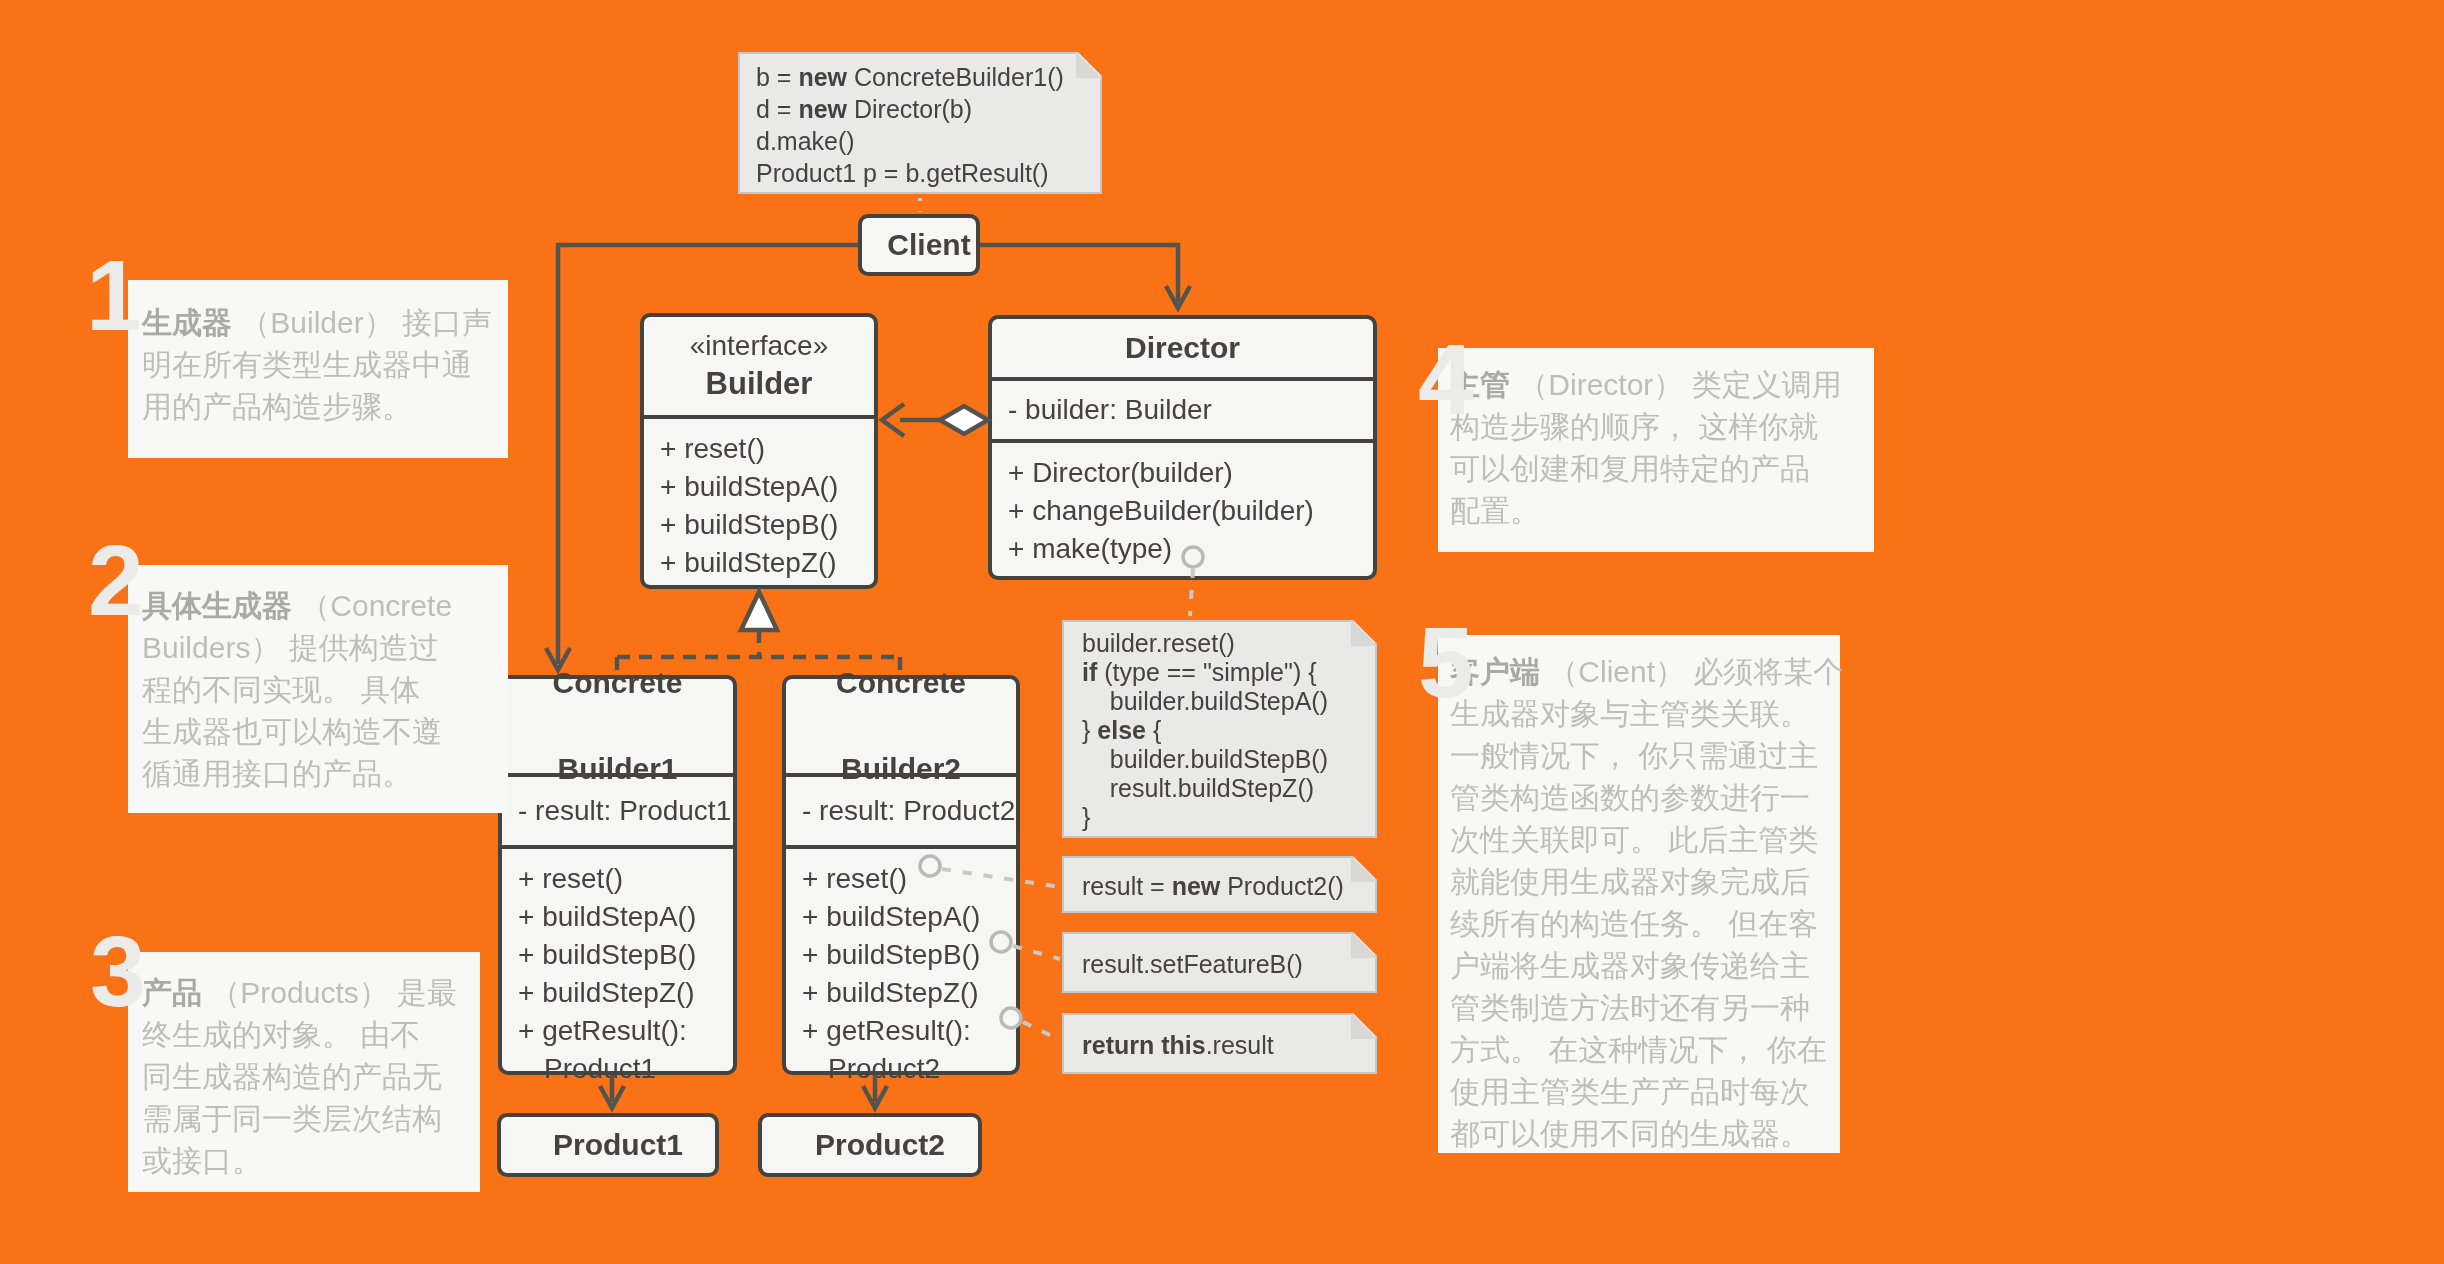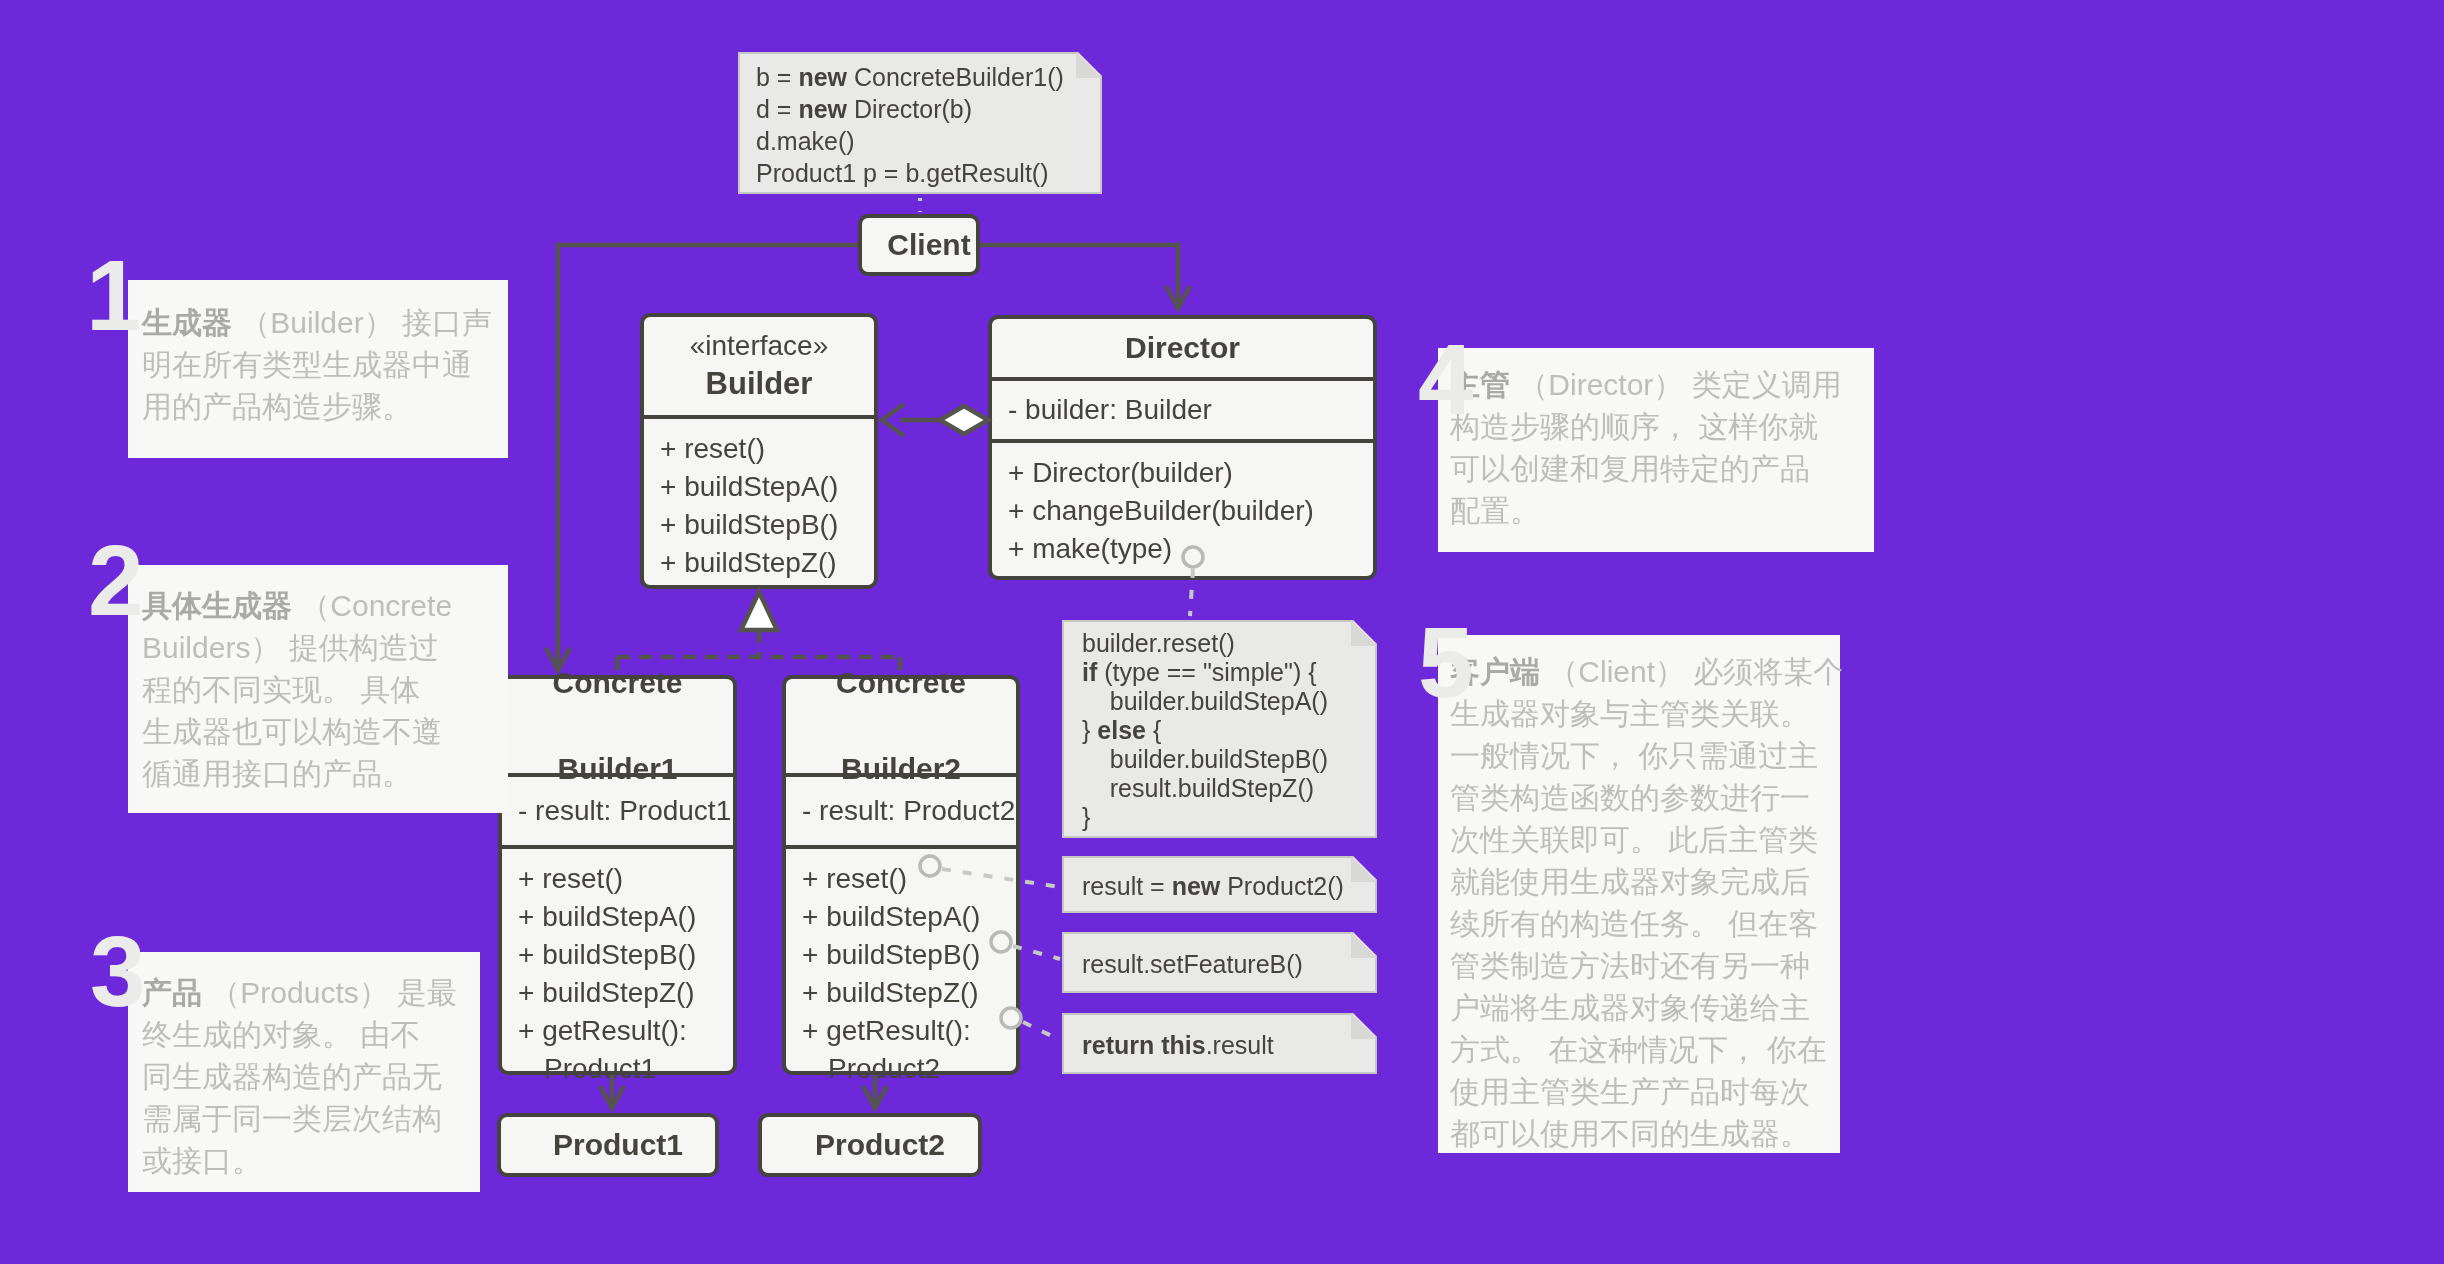--- a/index.html
+++ b/index.html
@@ -1,16 +1,16 @@
 <!DOCTYPE html>
 <html><head>
 <meta charset="utf-8">
 <style>
   html,body{margin:0;padding:0;background:#fff;}
-  #canvas{position:relative;width:2444px;height:1264px;background:#6d28d9;
+  #canvas{position:relative;width:2444px;height:1264px;background:#f97316;
           font-family:"Liberation Sans","DejaVu Sans",sans-serif;overflow:hidden;}
 
   
   .uml-box{position:absolute;background:#f6f6f4;border:4px solid #45433e;border-radius:10px;
            box-sizing:border-box;color:#45433e;}
   .uml-header{display:flex;flex-direction:column;justify-content:center;align-items:center;
               font-weight:bold;font-size:30px;}
   .uml-name-line{font-size:30px;font-weight:bold;line-height:38px;text-align:center;}
   .compartment{border-top:4px solid #45433e;box-sizing:border-box;}
   .member{font-size:28px;line-height:38px;padding-left:16px;white-space:nowrap;}
@@ -224,22 +224,22 @@
     </div>
   <div class="annotation" id="ann5">
     <div class="ann-number">5</div>
   <div class="ann-line"><b>客户端</b> （Client） 必须将某个</div>
       <div class="ann-line">生成器对象与主管类关联。</div>
       <div class="ann-line">一般情况下， 你只需通过主</div>
       <div class="ann-line">管类构造函数的参数进行一</div>
       <div class="ann-line">次性关联即可。 此后主管类</div>
       <div class="ann-line">就能使用生成器对象完成后</div>
       <div class="ann-line">续所有的构造任务。 但在客</div>
+      <div class="ann-line">户端将生成器对象传递给主</div>
       <div class="ann-line">管类制造方法时还有另一种</div>
-      <div class="ann-line">户端将生成器对象传递给主</div>
       <div class="ann-line">方式。 在这种情况下， 你在</div>
       <div class="ann-line">使用主管类生产产品时每次</div>
       <div class="ann-line">都可以使用不同的生成器。</div>
     </div>
 
   <svg id="connectors" width="2444" height="1264" viewBox="0 0 2444 1264">
     <g>
       <path class="lightdot" d="M920,198 L920,212"></path>
     </g>
     <g>

